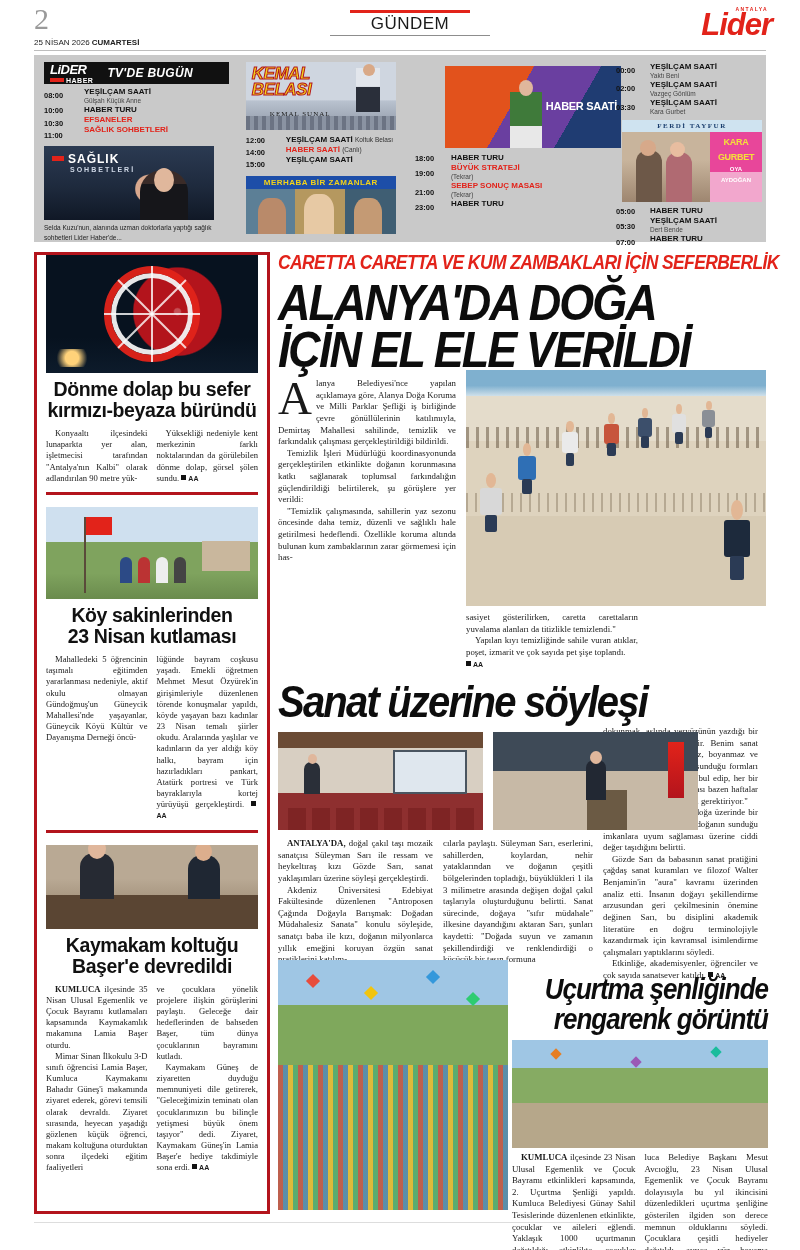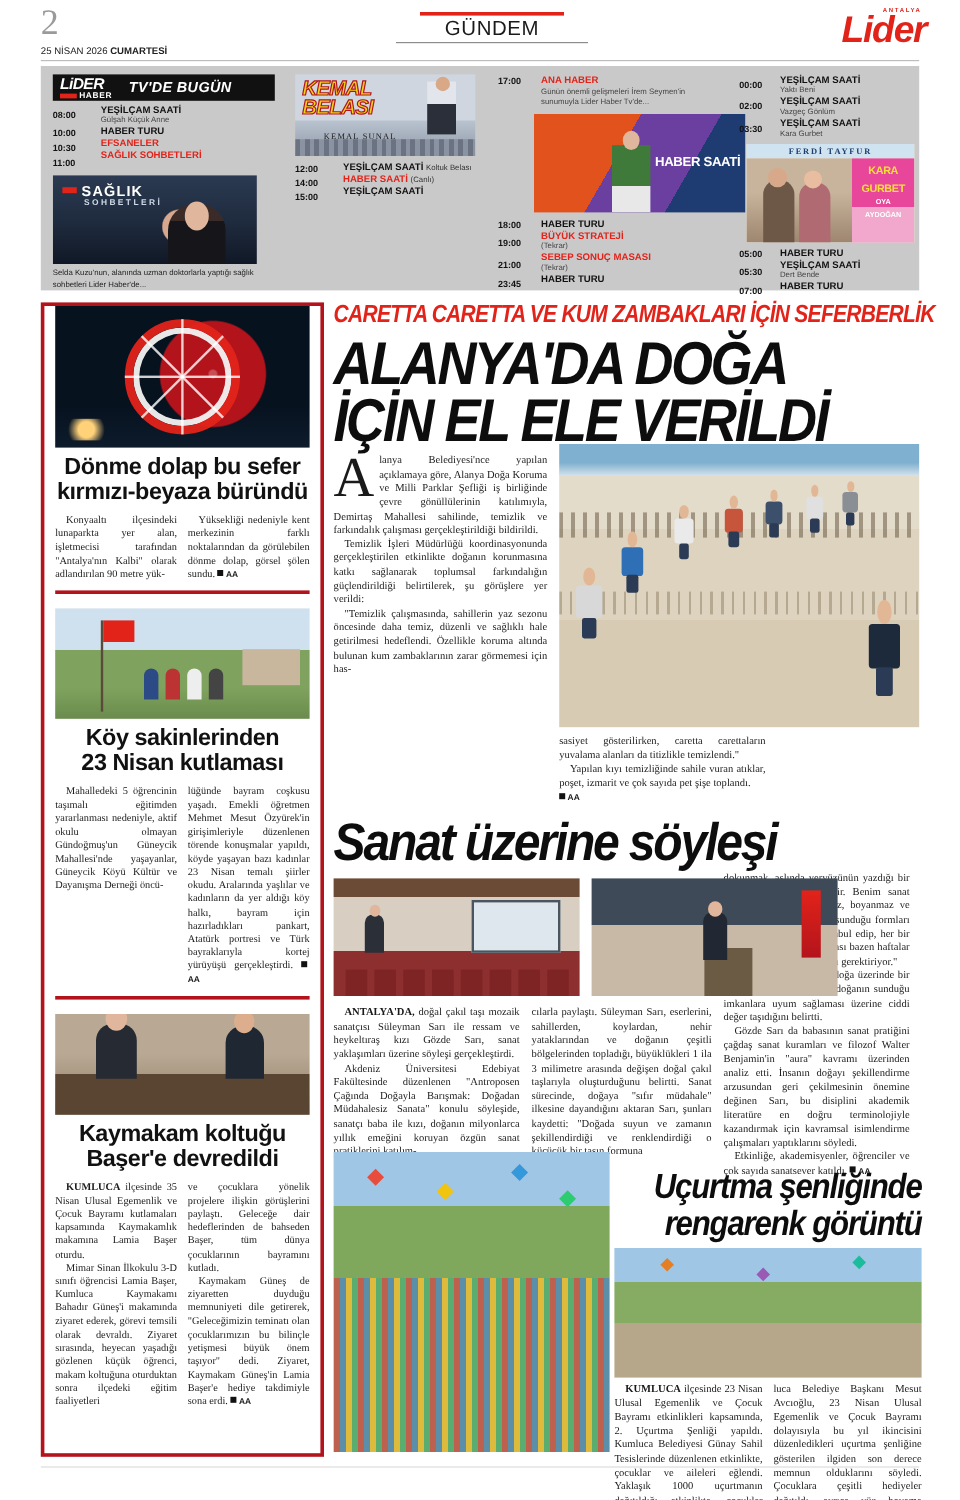--- a/index.html
+++ b/index.html
@@ -381,45 +381,44 @@
           <div class="t-time">12:00</div>
           <div class="t-time">14:00</div>
           <div class="t-time">15:00</div>
         </div>
         <div class="titles">
           <div class="p-name"><span>YEŞİLÇAM SAATİ</span> <span class="lite">Koltuk Belası</span></div>
           <div class="p-name red"><span>HABER SAATİ</span> <span class="lite">(Canlı)</span></div>
           <div class="p-name">YEŞİLÇAM SAATİ</div>
         </div>
       </div>
+      <div class="ph-merhaba" style="margin-top:5px">
+        <div class="band">
+            <span>MERHABA BİR ZAMANLAR</span>
+          </div>
+        <div class="f1"></div>
+        <div class="f2"></div>
+        <div class="f3"></div>
+      </div>
     </div>
 
     <div class="tvcol sep"></div>
 
     <div class="tvcol c3">
-      <div class="sched">
-        <div class="times" style="width:30px;flex:0 0 30px">
-          <div class="t-time">17:00</div>
-        </div>
-        <div class="titles">
-          <div class="p-name red">ANA HABER</div>
-          <div class="p-sub" style="line-height:1.45">Günün önemli gelişmeleri İrem Seymen'in sunumuyla Lider Haber Tv'de...</div>
-        </div>
-      </div>
       <div class="ph-habersaati" style="margin:4px 0 0 30px">
         <div class="anchor"></div>
         <div class="ahead"></div>
         <div class="tx">HABER SAATİ</div>
       </div>
       <div class="sched" style="margin-top:5px">
         <div class="times" style="width:30px;flex:0 0 30px">
           <div class="t-time">18:00</div>
           <div class="t-time sp2">19:00</div>
           <div class="t-time sp2">21:00</div>
-          <div class="t-time">23:45</div>
+          <div class="t-time">23:00</div>
         </div>
         <div class="titles">
           <div class="p-name">HABER TURU</div>
           <div class="p-name red">BÜYÜK STRATEJİ</div>
           <div class="p-sub">(Tekrar)</div>
           <div class="p-name red">SEBEP SONUÇ MASASI</div>
           <div class="p-sub">(Tekrar)</div>
           <div class="p-name">HABER TURU</div>
         </div>
       </div>

